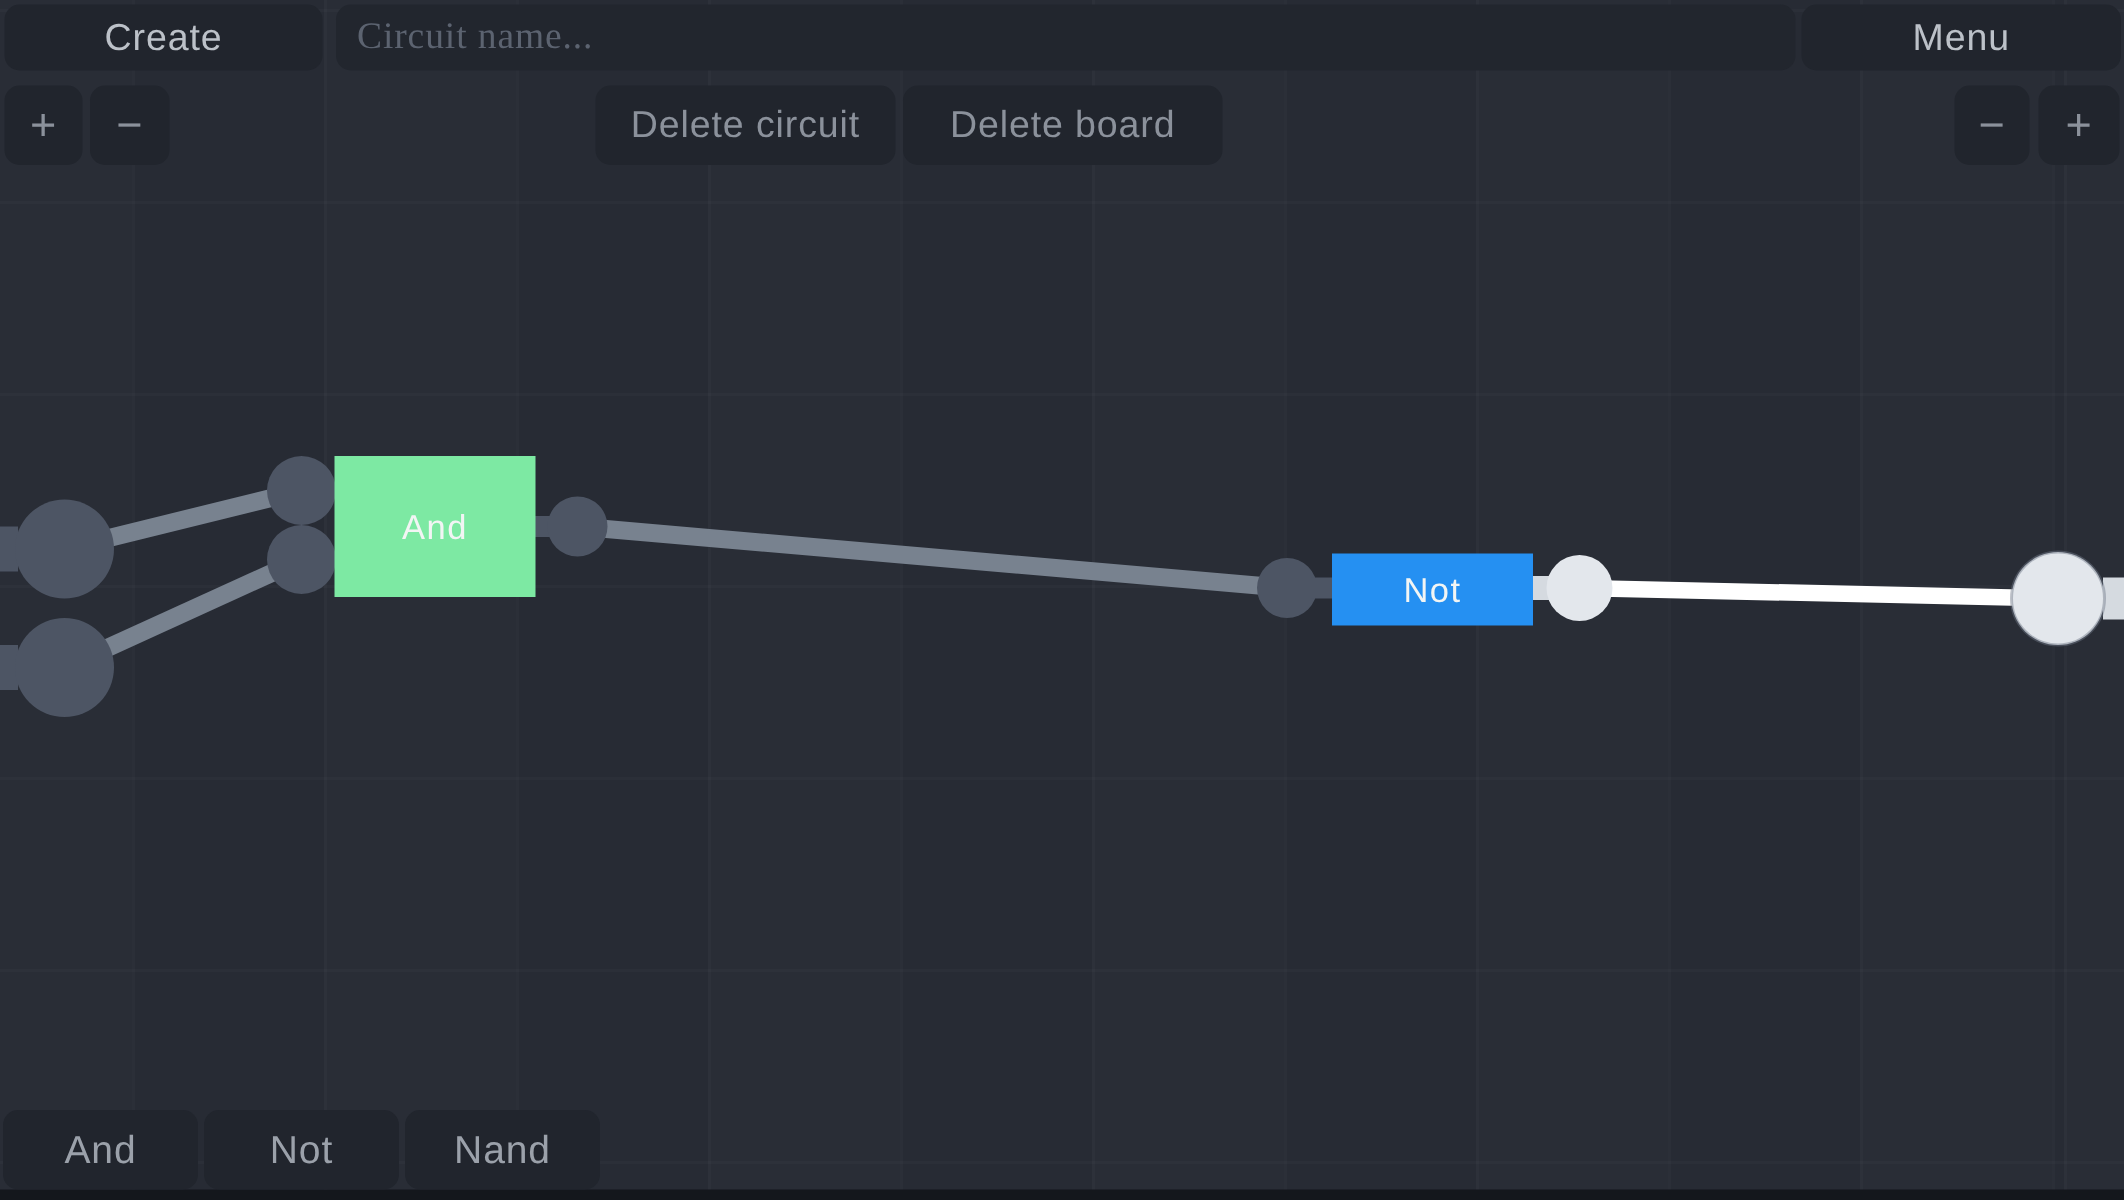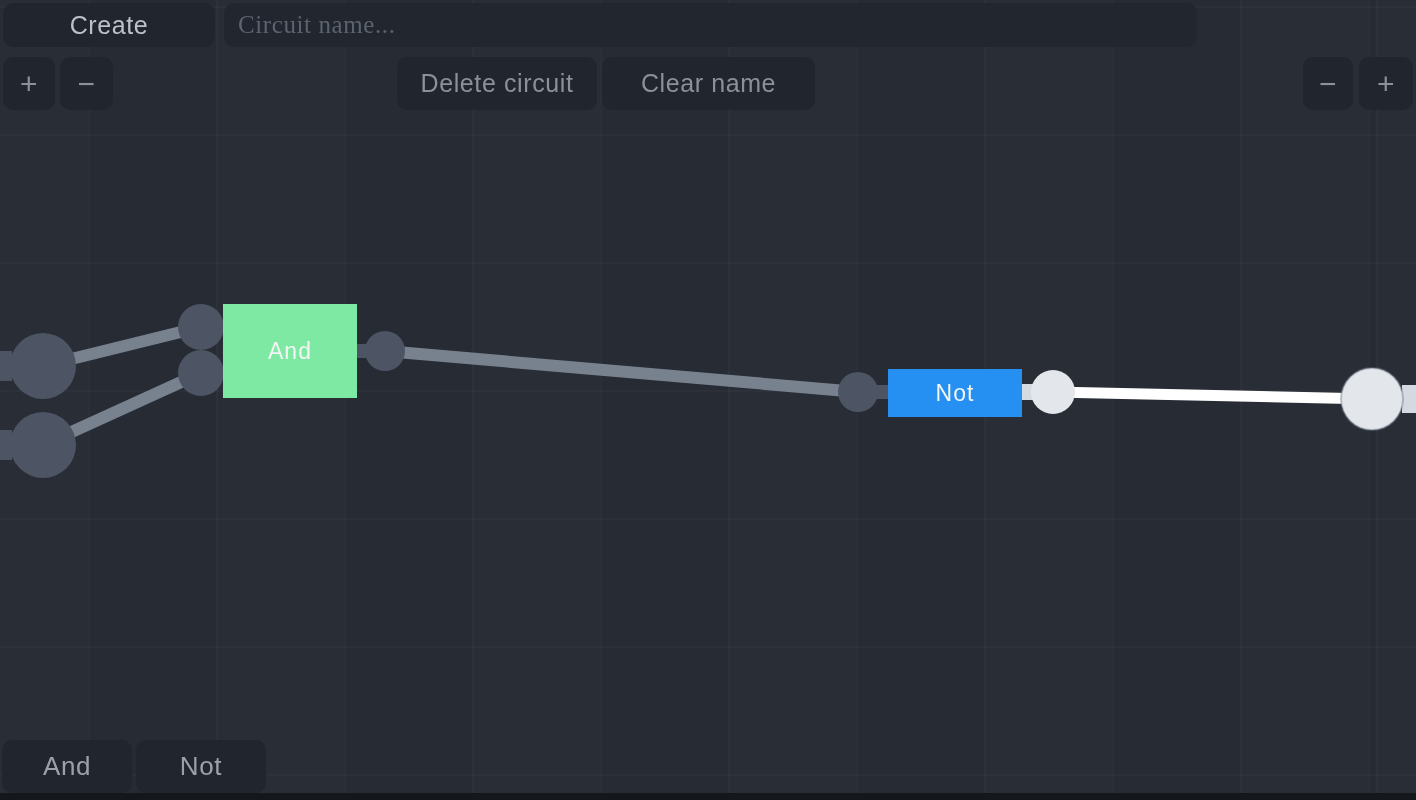--- a/index.html
+++ b/index.html
@@ -78,25 +78,27 @@
 
   <div class="gate" style="left: 223px; top: 304px; width: 134px; height: 94px; background: rgb(125, 233, 163);">
     <span>And</span>
   </div>
   <div class="gate" style="left: 888px; top: 369px; width: 134px; height: 48px; background: rgb(37, 144, 242);">
     <span>Not</span>
   </div>
 
   <div class="btn bright ui row1" style="left:3px; width:212px;">Create</div>
   <input id="circuit-name" class="ui" type="text" placeholder="Circuit name..." style="">
+  <div class="btn bright ui row1" style="left:1201px; width:213px;">Menu</div>
 
   <div class="btn sq ui row2" style="left:3px; width:52px;">+</div>
   <div class="btn sq ui row2" style="left:60px; width:53px;">−</div>
   <div class="btn ui row2" style="left:397px; width:200px;">Delete circuit</div>
-  <div class="btn ui row2" style="left:602px; width:213px;">Clear name</div>
+  <div class="btn ui row2" style="left:602px; width:213px;">Delete board</div>
   <div class="btn sq ui row2" style="left:1303px; width:50px;">−</div>
   <div class="btn sq ui row2" style="left:1359px; width:54px;">+</div>
 
   <div class="btn ui palette-btn" style="left:2px;">And</div>
   <div class="btn ui palette-btn" style="left:136px;">Not</div>
+  <div class="btn ui palette-btn" style="left:270px;">Nand</div>
 
   <div id="bottom-strip"></div>
 </div>
 
 </body></html>

